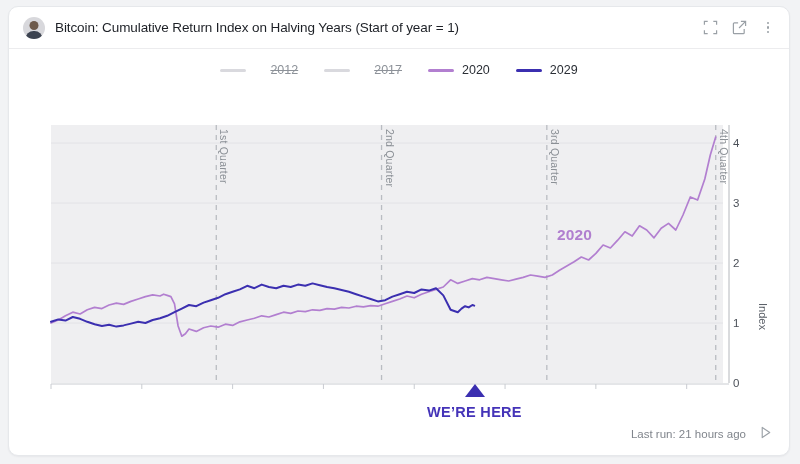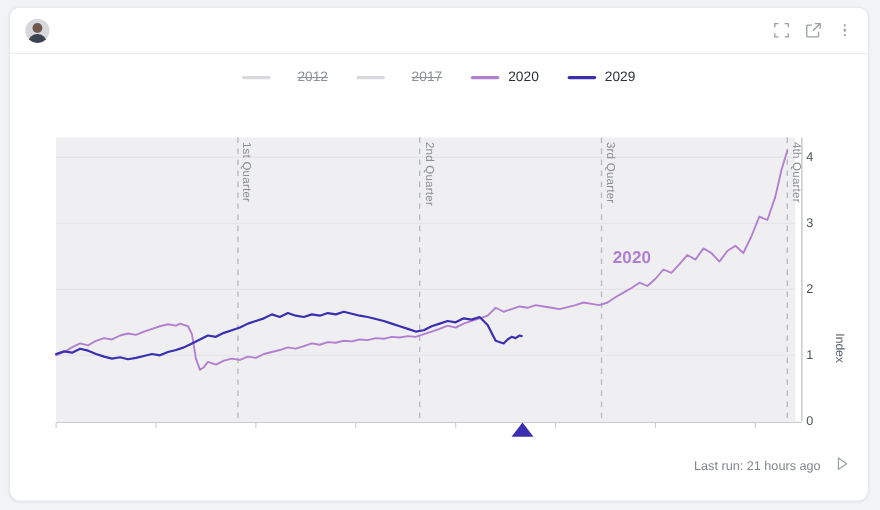--- a/index.html
+++ b/index.html
@@ -50,34 +50,35 @@
   .tri{position:absolute;left:456px;top:299px;width:0;height:0;
        border-left:10px solid transparent;border-right:10px solid transparent;
        border-bottom:13px solid #3b2fb0;}
 
   .ytick{position:absolute;font-size:11.5px;color:#4b5058;left:724px;
          transform:translateY(-50%);}
   .ylabel{position:absolute;left:748px;top:218px;font-size:11px;color:#5c6169;
           writing-mode:vertical-rl;}
 
   
-  .ftr{position:absolute;left:0;bottom:12px;right:0;height:38px;display:flex;
+  .ftr{position:absolute;left:0;bottom:2px;right:0;height:38px;display:flex;
        align-items:center;justify-content:flex-end;padding:0 16px;gap:12px;box-sizing:border-box;}
   .ftr .txt{font-size:11.5px;color:#80858c;}
 </style>
 </head>
 <body>
 
 <div class="card">
 
   <div class="hdr">
     <div class="avatar">
       <div class="face"></div>
       <div class="body"></div>
     </div>
+    <div class="title">Bitcoin: Cumulative Return Index on Halving Years (Start of year = 1)</div>
     <div class="hdr-icons">
       <span>
         <svg class="ic" viewBox="0 0 16 16" fill="none" stroke="currentColor" stroke-width="1.3">
           <path d="M1.5 5V1.5H5M11 1.5h3.5V5M14.5 11v3.5H11M5 14.5H1.5V11"></path>
         </svg>
       </span>
       <span>
         <svg class="ic" viewBox="0 0 16 16" fill="none" stroke="currentColor" stroke-width="1.3">
           <path d="M13 9.5v4a1 1 0 0 1-1 1H2.5a1 1 0 0 1-1-1V4a1 1 0 0 1 1-1h4"></path>
           <path d="M9.5 1.5h5v5M14.5 1.5L7.5 8.5"></path>
@@ -145,20 +146,21 @@
     <div class="qlab" style="left:209px;top:44px;">1st Quarter</div>
     <div class="qlab" style="left:375px;top:44px;">2nd Quarter</div>
     <div class="qlab" style="left:540px;top:44px;">3rd Quarter</div>
     <div class="qlab" style="left:709px;top:44px;">4th Quarter</div>
 
     <div class="ann-bull">
       <div>2020</div>
     </div>
 
     <div class="tri"></div>
+    <div class="ann-here">WE’RE HERE</div>
 
     <div id="yticks">
         <div class="ytick" style="top: 298px;">0</div>
         <div class="ytick" style="top: 238px;">1</div>
         <div class="ytick" style="top: 178px;">2</div>
         <div class="ytick" style="top: 118px;">3</div>
         <div class="ytick" style="top: 58px;">4</div>
       </div>
     <div id="xticks"></div>
 

